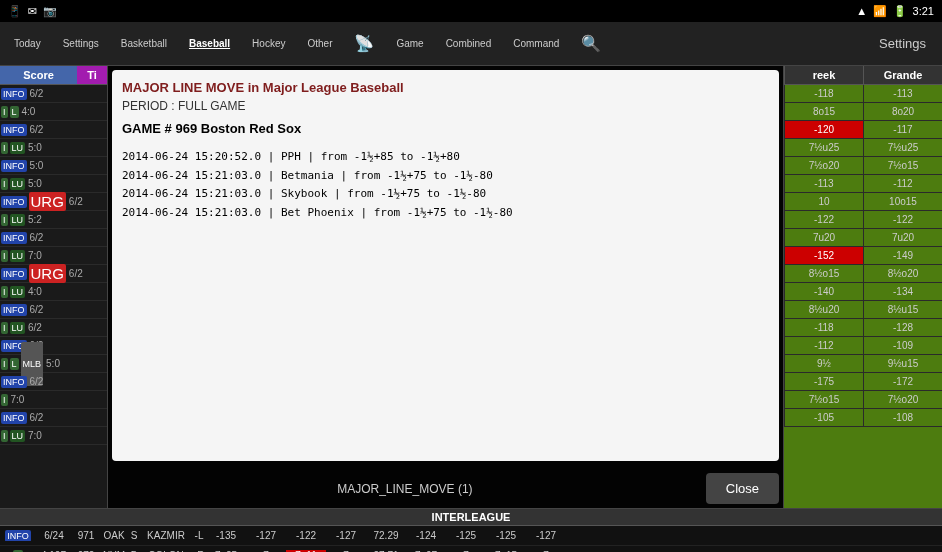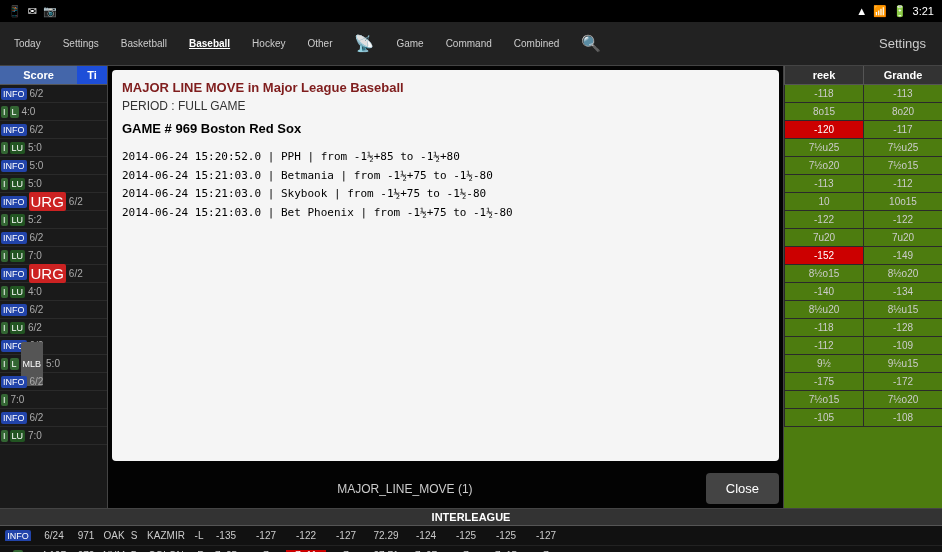--- a/index.html
+++ b/index.html
@@ -72,21 +72,21 @@
 
     
     .left-col {
       width: 108px;
       background: #1a1a1a;
       overflow: hidden;
       border-right: 1px solid #444;
     }
     .col-header {
       display: flex;
-      background: #1d4ed8;
+      background: #a21caf;
       border-bottom: 1px solid #555;
     }
     .col-header-score {
       flex: 1;
       text-align: center;
       padding: 3px 2px;
       font-size: 11px;
       font-weight: bold;
       color: #fff;
       background: #4466aa;
@@ -328,22 +328,22 @@
 
 <div class="nav-bar">
   <span class="nav-item">Today</span>
   <span class="nav-item">Settings</span>
   <span class="nav-item">Basketball</span>
   <span class="nav-item active">Baseball</span>
   <span class="nav-item">Hockey</span>
   <span class="nav-item">Other</span>
   <span class="nav-icon">📡</span>
   <span class="nav-item">Game</span>
+  <span class="nav-item">Combined</span>
   <span class="nav-item">Command</span>
-  <span class="nav-item">Combined</span>
   <span class="nav-icon">🔍</span>
   <div class="nav-spacer"></div>
   <span class="nav-settings">Settings</span>
 </div>
 
 <div class="main">
 
   <div class="left-col">
     <div class="col-header">
       <div class="col-header-score">Score</div>

